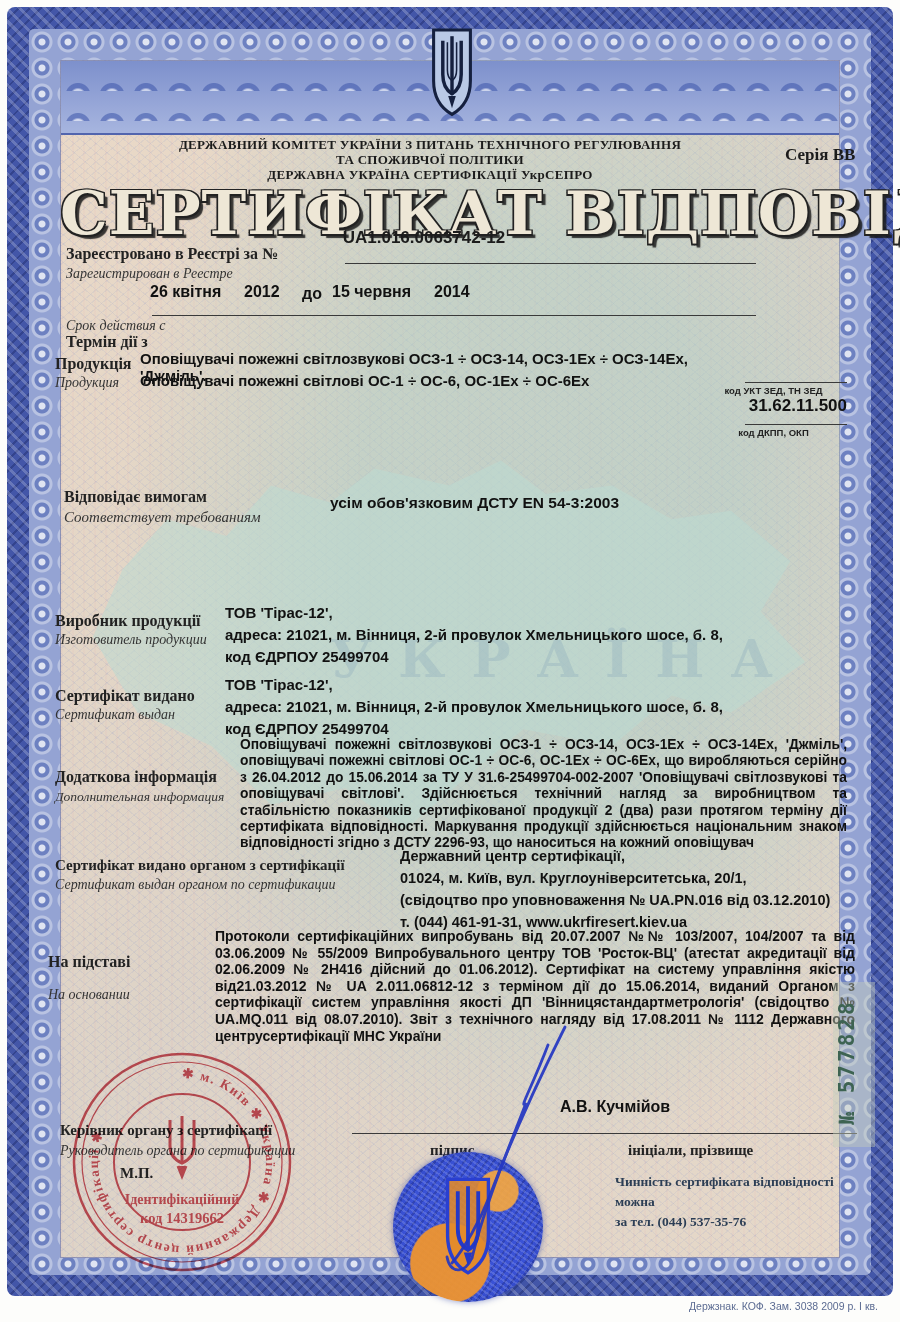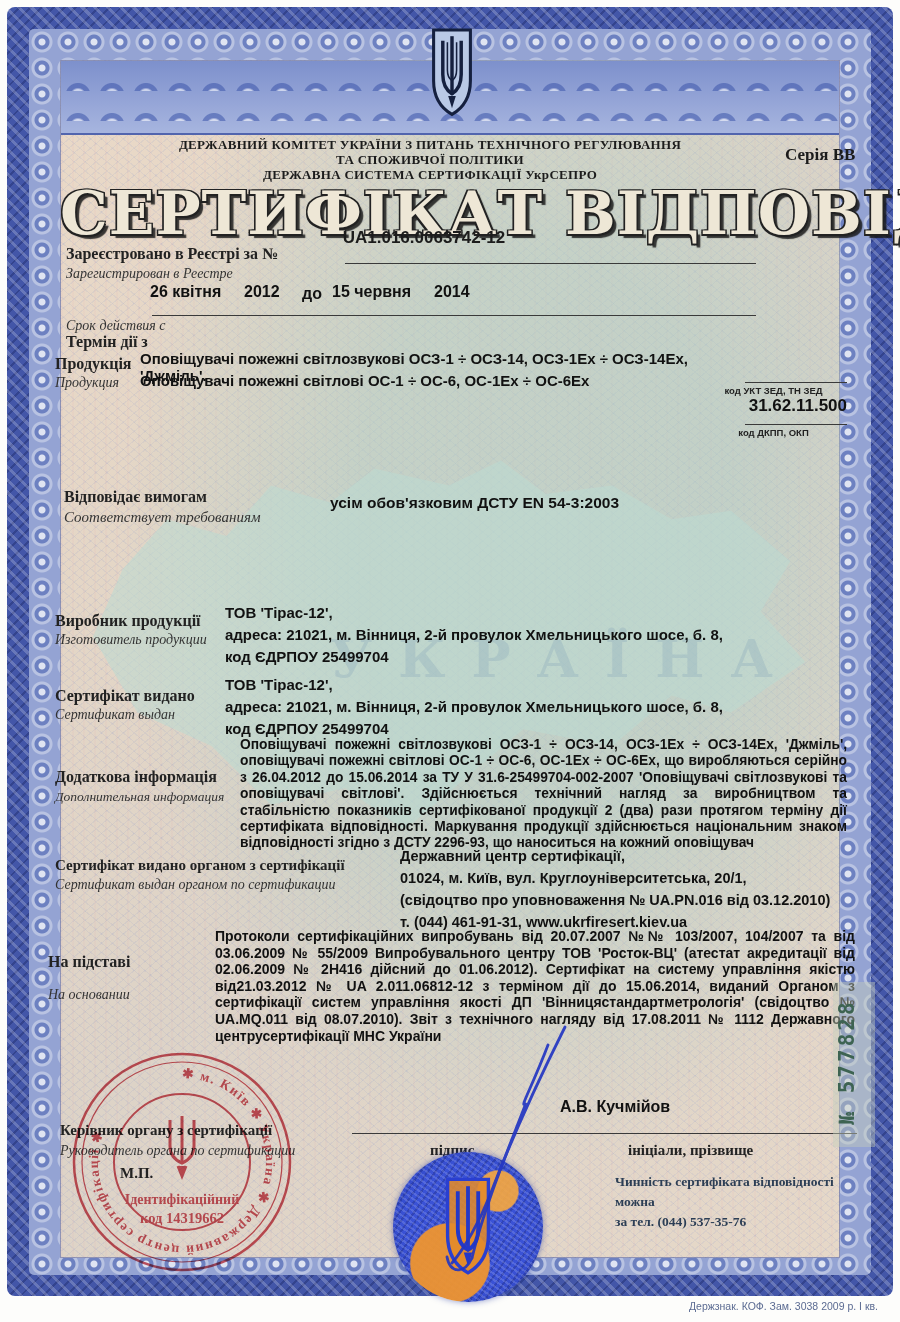--- a/index.html
+++ b/index.html
@@ -84,21 +84,21 @@
   <svg class="abs" style="left:429px;top:26px;" width="46" height="94" viewBox="0 0 60 120">
     <path d="M6,4 H54 V70 Q54,100 30,114 Q6,100 6,70 Z" fill="#b9c9e6" stroke="#15203f" stroke-width="4"></path>
     <path d="M18,18 V62 Q18,80 30,87 Q42,80 42,62 V18" fill="none" stroke="#15203f" stroke-width="4.5"></path>
     <path d="M30,12 V88" stroke="#15203f" stroke-width="4.5"></path>
     <path d="M24,20 V56 Q24,66 30,70 Q36,66 36,56 V20" fill="none" stroke="#15203f" stroke-width="2"></path>
     <path d="M25,90 L30,106 L35,90 Z" fill="#15203f"></path>
   </svg>
 
   <div class="abs hline" style="top:152px;">ТА СПОЖИВЧОЇ ПОЛІТИКИ</div>
   <div class="abs hline" style="top:137px;">ДЕРЖАВНИЙ КОМІТЕТ УКРАЇНИ З ПИТАНЬ ТЕХНІЧНОГО РЕГУЛЮВАННЯ</div>
-  <div class="abs hline" style="top:167px;">ДЕРЖАВНА СИСТЕМА СЕРТИФІКАЦІЇ УкрСЕПРО</div>
+  <div class="abs hline" style="top:167px;">ДЕРЖАВНА УКРАЇНА СЕРТИФІКАЦІЇ УкрСЕПРО</div>
   <div class="abs series" style="left:785px;top:145px;">Серія  ВВ</div>
   <div class="abs title" style="top:178px;">СЕРТИФІКАТ ВІДПОВІДНОСТІ</div>
   <div class="abs cert-no" style="top:228px;">UA1.016.0063742-12</div>
 
   <div class="abs lab-ua" style="left:66px;top:245px;">Зареєстровано в Реєстрі за №</div>
   <div class="abs rule" style="left:345px;top:263px;width:411px;"></div>
   <div class="abs lab-ru" style="left:66px;top:266px;">Зарегистрирован в Реестре</div>
 
   <div class="abs bsans" style="left:150px;top:283px;font-size:16px;">26 квітня</div>
   <div class="abs bsans" style="left:244px;top:283px;font-size:16px;">2012</div>

